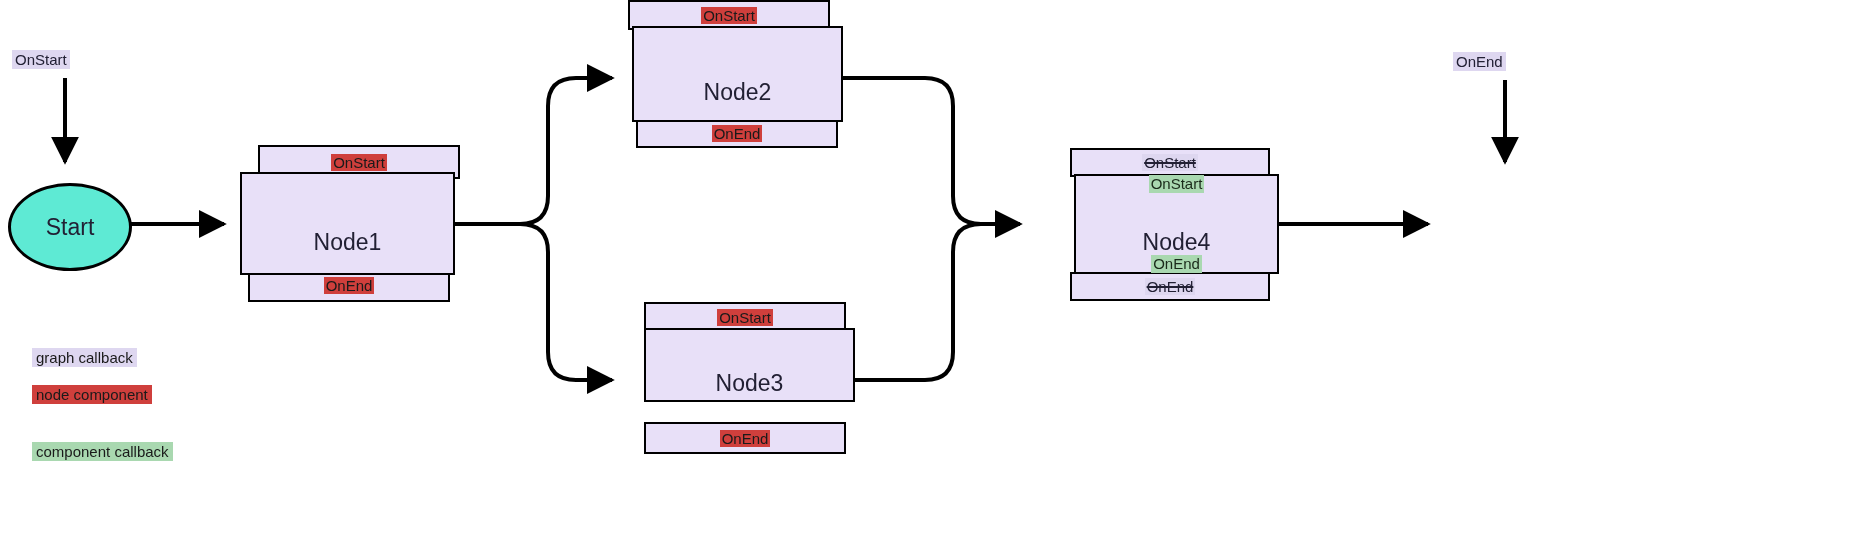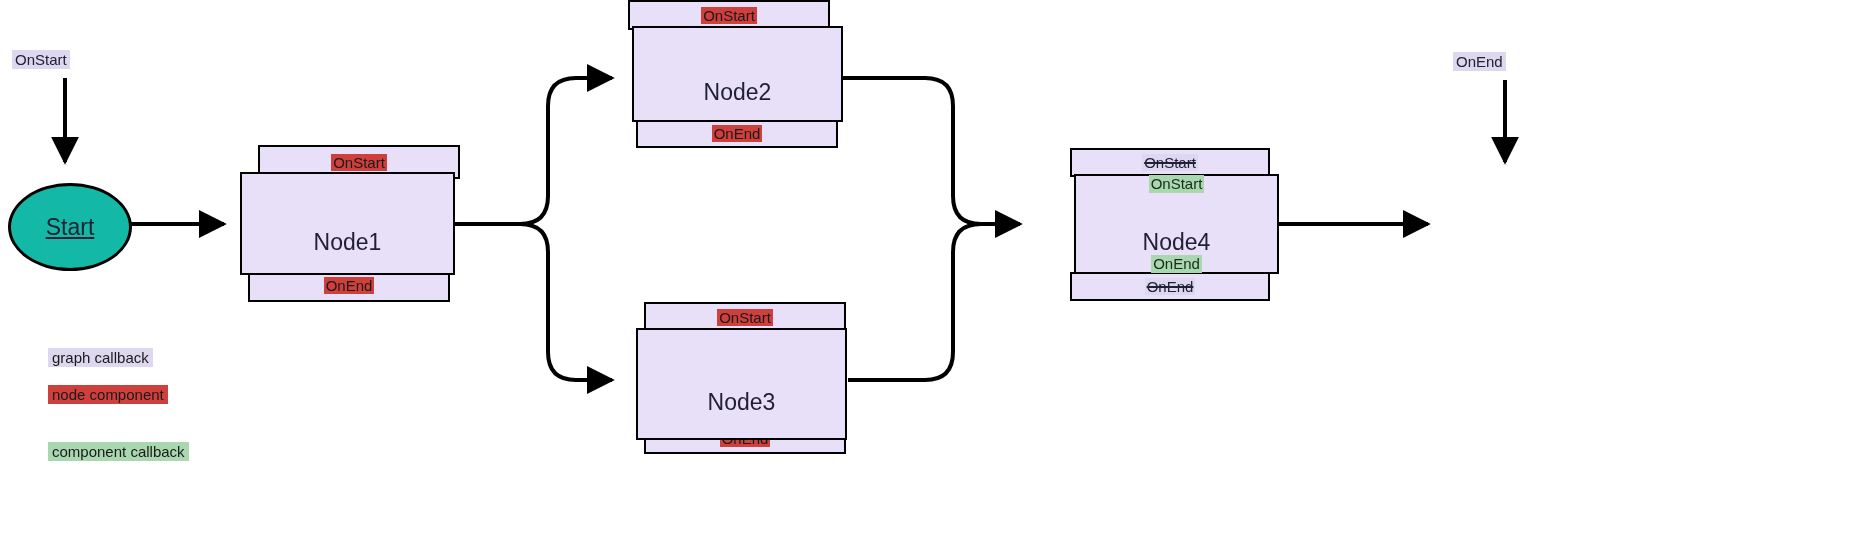--- a/index.html
+++ b/index.html
@@ -2,41 +2,41 @@
 <html><head>
 <meta charset="utf-8">
 <style>
   html,body{margin:0;padding:0;background:#ffffff;}
   body{width:1856px;height:544px;overflow:hidden;
        font-family:"Liberation Sans","DejaVu Sans",sans-serif;}
   #stage{position:relative;width:1856px;height:544px;background:#fff;}
 
   svg.edges{position:absolute;left:0;top:0;width:1856px;height:544px;pointer-events:none;}
 
-  .term{position:absolute;background:#14b8a6;border:3px solid #000;
+  .term{position:absolute;background:#5eead4;border:3px solid #000;
         border-radius:50%;display:flex;align-items:center;justify-content:center;
-        font-size:23px;color:#222034;text-decoration:underline;}
+        font-size:23px;color:#222034;}
 
   .nodegrp{position:absolute;}
   .backpanel{position:absolute;background:#e8e0f8;border:2.5px solid #000;
              box-sizing:border-box;display:flex;align-items:center;
              justify-content:center;font-size:15px;color:#222034;}
   .frontbox{position:absolute;background:#e8e0f8;border:2.5px solid #000;
             box-sizing:border-box;display:flex;flex-direction:column;
             align-items:center;justify-content:center;font-size:23px;color:#222034;}
   .strike{text-decoration:line-through;text-decoration-thickness:1.6px;}
 
   .cb-graph{background:#ded7f0;padding:0 2px;}
   .cb-node{background:#cf3f3c;padding:0 2px;color:#1a1a1a;}
   .cb-comp{background:#a9d8b0;padding:0 2px;color:#1a2a1a;}
 
   .glabel{position:absolute;font-size:15px;color:#222034;background:#ded7f0;
           padding:1px 3px;white-space:nowrap;}
 
-  .legend{position:absolute;left:48px;top:348px;display:flex;
+  .legend{position:absolute;left:32px;top:348px;display:flex;
           flex-direction:column;gap:18px;align-items:flex-start;}
   .legend span{font-size:15px;padding:1px 4px;white-space:nowrap;color:#1a1a1a;}
   .lg-graph{background:#ded7f0;}
   .lg-node{background:#cf3f3c;}
   .lg-comp{background:#a9d8b0;margin-top:20px;}
 
   .nodetitle{line-height:1.05;margin-top:37px;}
   .mini{font-size:15px;line-height:1.25;}
 </style>
 </head>
@@ -100,21 +100,21 @@
     </div>
   </div>
 
   <div class="nodegrp" style="left:636px;top:302px;width:220px;height:150px;">
     <div class="backpanel" style="left:8px;top:0px;width:202px;height:30px;">
       <span class="cb-node">OnStart</span>
     </div>
     <div class="backpanel" style="left:8px;top:120px;width:202px;height:32px;">
       <span class="cb-node">OnEnd</span>
     </div>
-    <div class="frontbox" style="left:0px;top:26px;width:211px;height:112px;text-align:right;">
+    <div class="frontbox" style="left:8px;top:26px;width:211px;height:74px;text-align:right;">
       <span class="nodetitle">Node3</span>
     </div>
   </div>
 
   <div class="nodegrp" style="left:1070px;top:148px;width:210px;height:155px;">
     <div class="backpanel" style="left:0px;top:0px;width:200px;height:29px;">
       <span class="cb-graph strike">OnStart</span>
     </div>
     <div class="backpanel" style="left:0px;top:124px;width:200px;height:29px;">
       <span class="cb-graph strike">OnEnd</span>

